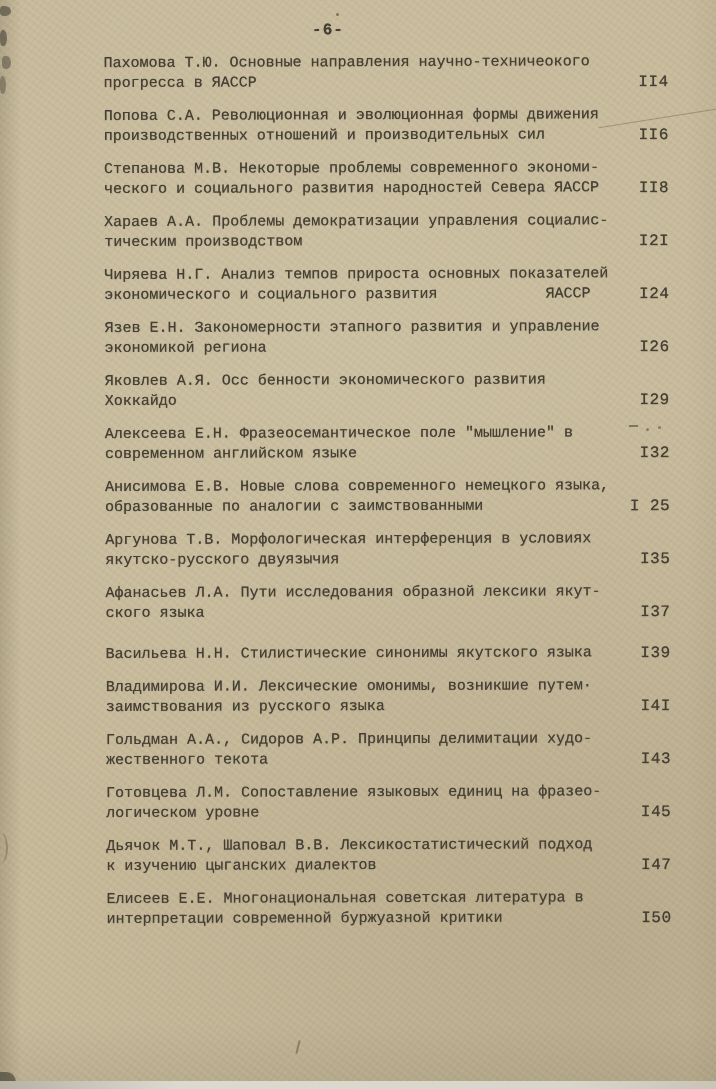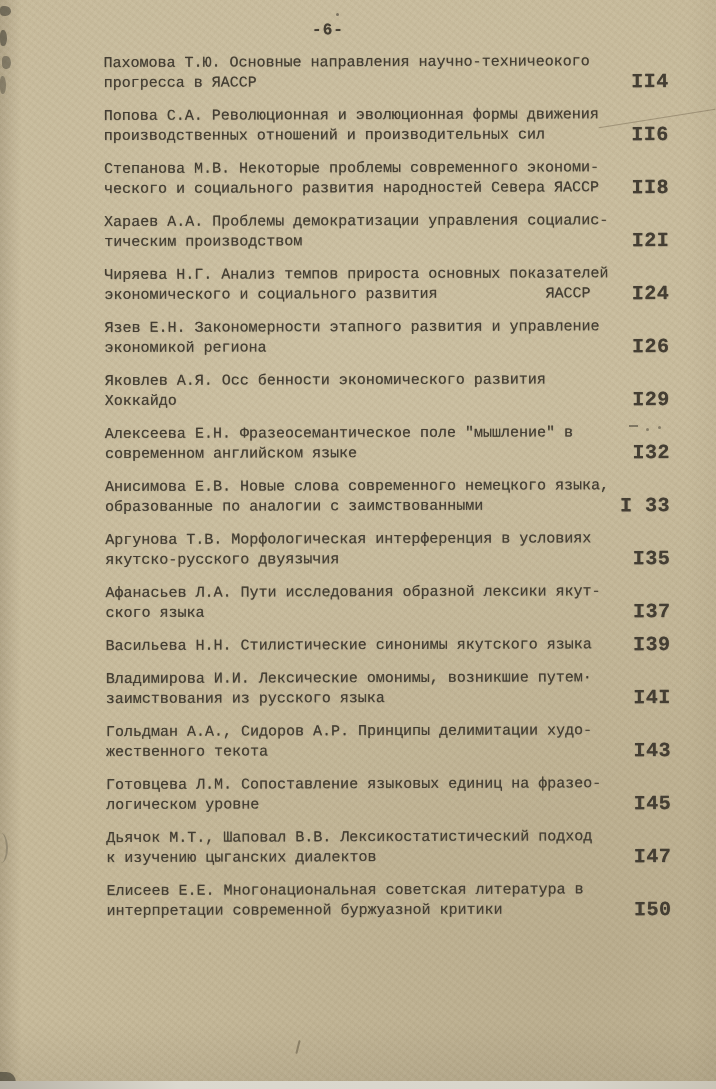--- a/index.html
+++ b/index.html
@@ -55,26 +55,27 @@
   }
   .entry-text {
     flex: 1;
     white-space: pre-wrap;
     font-size: 15px;
     line-height: 20px;
     text-shadow: 0.2px 0.2px 0.7px rgba(68,62,51,0.70);
   }
   .entry-page {
     margin-left: 8px;
-    font-size: 20px;
+    font-size: 16px;
     line-height: 20px;
-    font-weight: bold;
+    font-weight: normal;
     letter-spacing: 0.5px;
     white-space: nowrap;
     text-shadow: 0.2px 0.2px 0.7px rgba(68,62,51,0.75);
+    margin-top: 8px;
   }
   
   .mark { position: absolute; pointer-events: none; }
   .edge-blob { background: rgba(59,56,47,0.55); border-radius: 40% 60% 55% 45%; }
   .m-edge1 { left: 0; top: 6;   width: 11px; height: 10px; top: 6px; }
   .m-edge2 { left: 0; top: 30px; width: 7px;  height: 16px; }
   .m-edge3 { left: 2px; top: 56px; width: 9px; height: 13px; opacity: .8; }
   .m-edge4 { left: 0; top: 76px; width: 6px; height: 18px; opacity: .7; }
   .m-corner-bl { left: 0; top: 1072px; width: 16px; height: 17px; background: rgba(59,56,47,0.6); border-radius: 0 60% 30% 0; }
   .m-bottom-strip {
@@ -149,21 +150,21 @@
         <div class="entry-page">I29</div>
       </div>
       <div class="entry">
         <div class="entry-text">Алексеева Е.Н. Фразеосемантическое поле "мышление" в
 современном английском языке</div>
         <div class="entry-page">I32</div>
       </div>
       <div class="entry">
         <div class="entry-text">Анисимова Е.В. Новые слова современного немецкого языка,
 образованные по аналогии с заимствованными</div>
-        <div class="entry-page">I 33</div>
+        <div class="entry-page">I 25</div>
       </div>
       <div class="entry">
         <div class="entry-text">Аргунова Т.В. Морфологическая интерференция в условиях
 якутско-русского двуязычия</div>
         <div class="entry-page">I35</div>
       </div>
       <div class="entry">
         <div class="entry-text">Афанасьев Л.А. Пути исследования образной лексики якут-
 ского языка</div>
         <div class="entry-page">I37</div>

